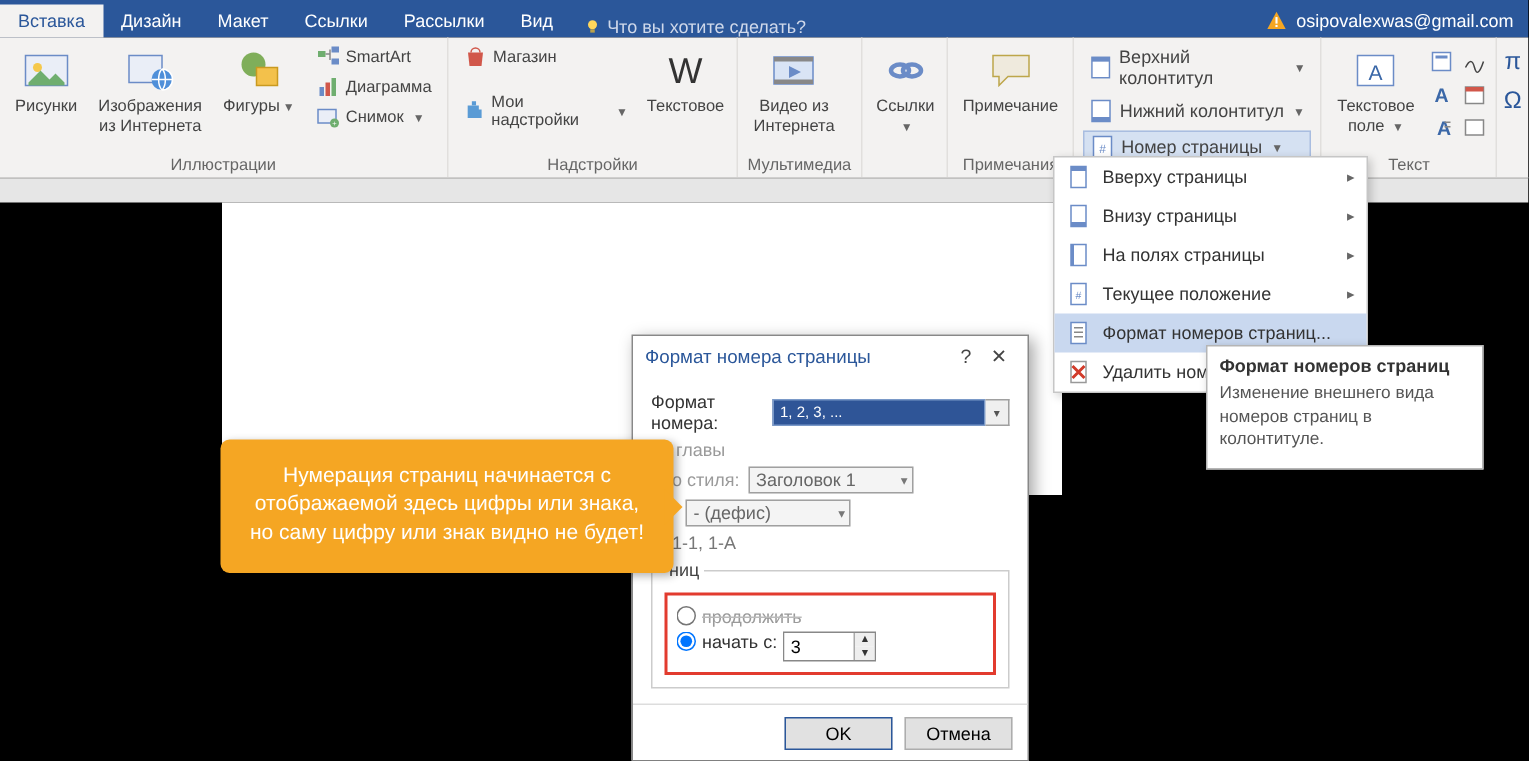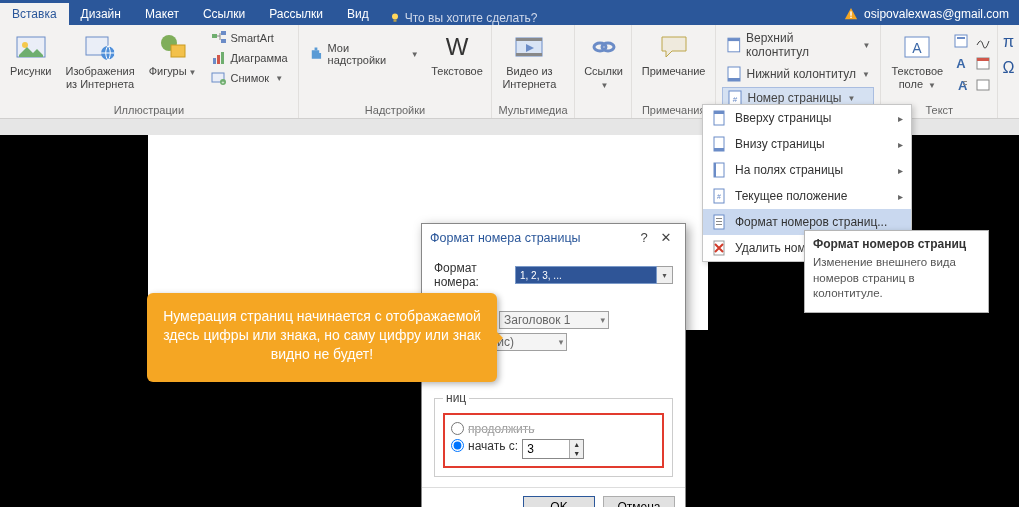--- a/index.html
+++ b/index.html
@@ -58,34 +58,34 @@
   .dlg-body { padding: 6px 12px 10px; font-size: 12px; color: #333; }
   .row { display: flex; align-items: center; gap: 6px; margin: 4px 0; }
   .row label { font-size: 12px; }
   .combo { flex: 1; display: flex; }
   .combo input { flex: 1; border: 1px solid #7a99c8; background: #2f5597; color: #fff; padding: 1px 4px; font-size: 10px; height: 18px; }
   .combo .cb-btn { width: 16px; border: 1px solid #a0a0a0; border-left: none; background: #efefef; display:flex;align-items:center;justify-content:center;font-size:8px;color:#555;cursor:pointer;}
   .sub { margin-left: 14px; }
   .sel { border: 1px solid #a0a0a0; background: #f4f4f4; padding: 0 14px 0 4px; height: 18px; font-size: 12px; min-width: 110px; display:inline-flex;align-items:center;position:relative;color:#666;}
   .sel::after{content:"▾";position:absolute;right:3px;font-size:9px;color:#777;}
   .example { color: #777; margin-left: 14px; }
-  fieldset { border: 1px solid #ccc; margin-top: 22px; padding: 6px 8px 8px; }
+  fieldset { border: 1px solid #ccc; margin-top: 4px; padding: 6px 8px 8px; }
   legend { font-size: 12px; padding: 0 3px; color: #444; }
   .radio-row { display: flex; align-items: flex-start; gap: 4px; margin: 3px 0; }
   .spin { display: inline-flex; border: 1px solid #888; height: 20px; }
   .spin input { width: 46px; border: none; padding: 0 4px; font-size: 12px; }
   .spin .sp-btns { display:flex; flex-direction:column; width:14px; border-left:1px solid #aaa;}
   .spin .sp-btns span{flex:1;display:flex;align-items:center;justify-content:center;font-size:7px;cursor:pointer;background:#eee;}
   .highlight-box { border: 2px solid #e23b2e; padding: 4px 6px; margin-top: 2px; }
   .dlg-buttons { display: flex; justify-content: flex-end; gap: 8px; padding: 8px 10px; border-top: 1px solid #ddd; }
   .dlg-buttons button { min-width: 72px; height: 22px; font-size: 12px; border: 1px solid #adadad; background: #e1e1e1; cursor: pointer; }
   .dlg-buttons button.primary { border-color: #2b579a; }
 
   
-  .callout { position: absolute; left: 147px; top: 293px; width: 350px; background: #f5a623; color: #fff; border-radius: 6px; padding: 14px 14px 18px; text-align: center; font-size: 14px; line-height: 1.35; box-shadow: 2px 2px 6px rgba(0,0,0,.3); }
+  .callout { position: absolute; left: 147px; top: 293px; width: 302px; background: #f5a623; color: #fff; border-radius: 6px; padding: 14px 14px 18px; text-align: center; font-size: 14px; line-height: 1.35; box-shadow: 2px 2px 6px rgba(0,0,0,.3); }
   .callout::after { content: ""; position: absolute; right: -18px; bottom: 32px; border: 12px solid transparent; border-left-color: #f5a623; }
   .disabled-txt { color:#9a9a9a; }
 </style>
 </head>
 <body>
 
 <div class="tabs-bar">
   <div class="tab active">Вставка</div>
   <div class="tab">Дизайн</div>
   <div class="tab">Макет</div>
@@ -165,20 +165,27 @@
             <span class="caret">▼</span>
         </div>
       </div>
     </div>
     <div class="group-label">Иллюстрации</div>
   </div>
 
   <div class="group">
     <div class="group-body">
       <div class="mini-list">
+        <div class="mini-btn">
+          <svg class="icn" viewBox="0 0 16 16">
+              <path d="M3 5 h10 l-1 9 H4 z" fill="#d1574a"></path>
+              <path d="M5 5 a3 3 0 0 1 6 0" fill="none" stroke="#d1574a"></path>
+            </svg>
+          <span>Магазин</span>
+        </div>
         <div class="mini-btn" style="margin-top:12px">
           <svg class="icn" viewBox="0 0 16 16">
               <path d="M3 4 h8 v3 h2 v6 H3 z" fill="#5a9bd5"></path>
               <rect x="6" y="1" width="3" height="3" fill="#5a9bd5"></rect>
             </svg>
           <span>Мои надстройки</span>
             <span class="caret">▼</span>
         </div>
       </div>
       <div class="big-btn">

